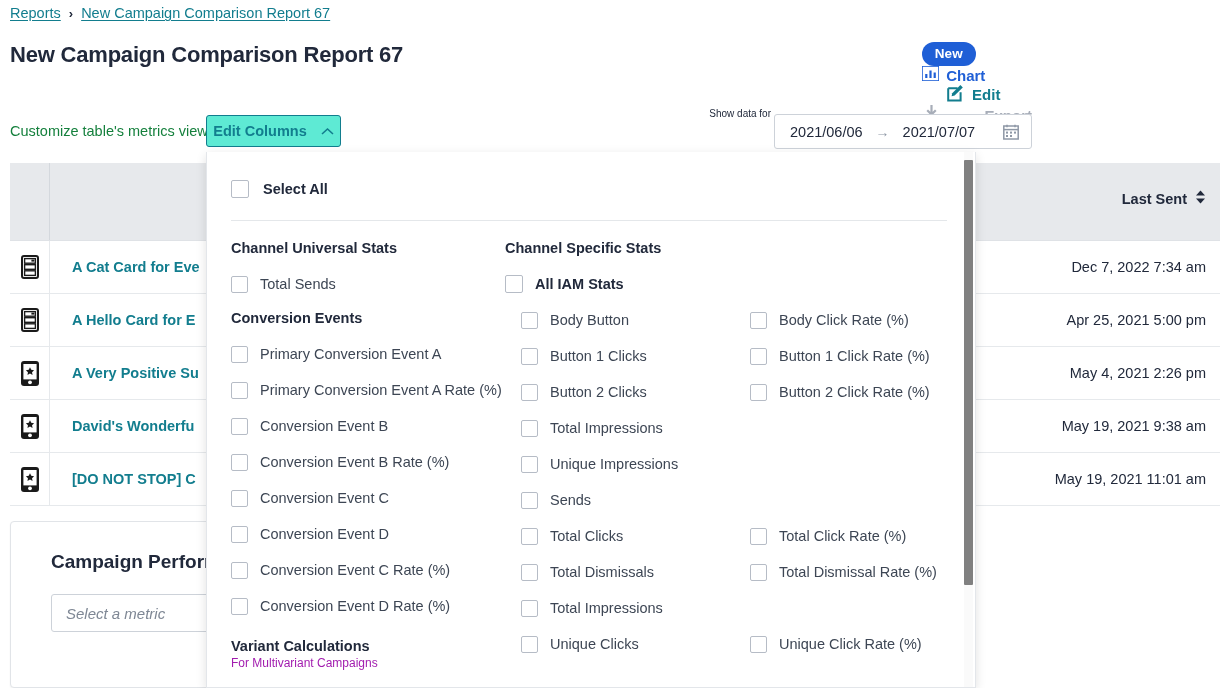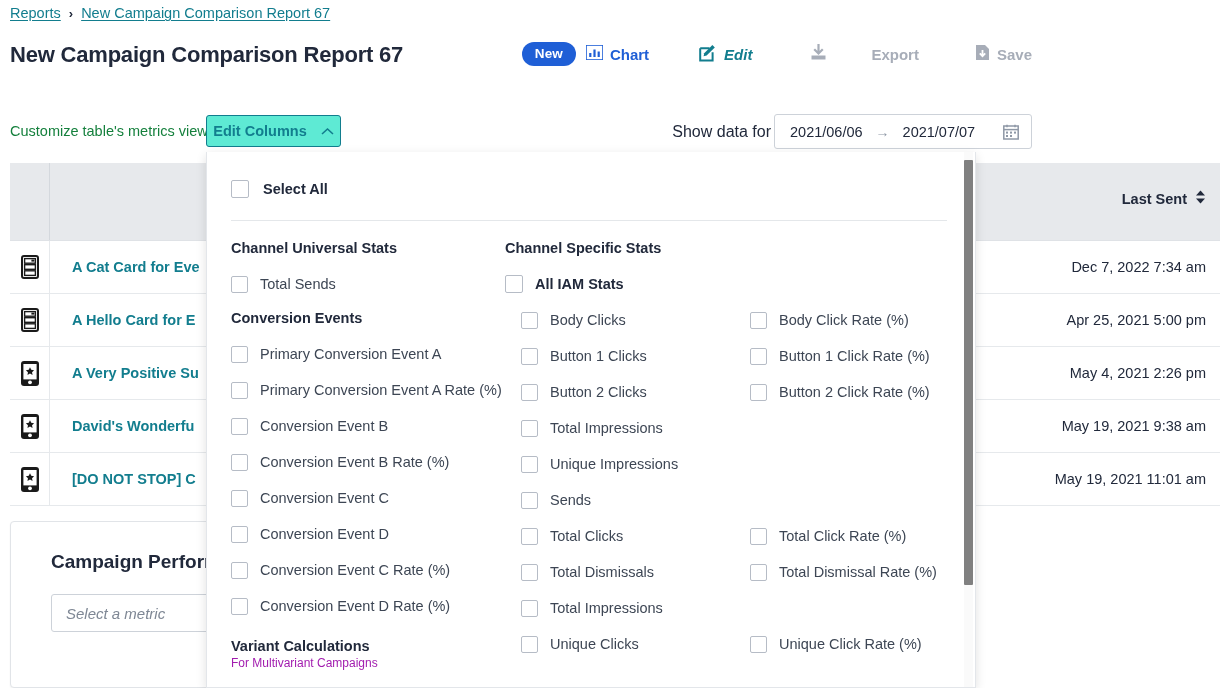--- a/index.html
+++ b/index.html
@@ -27,57 +27,57 @@
   
   .page-title {
     position: absolute; left: 10px; top: 42px;
     font-size: 22px; font-weight: bold; letter-spacing: -0.2px;
     color: #21293b;
   }
 
   
   .actions {
     position: absolute; right: 12px; top: 42px;
-    display: flex; align-items: center; gap: 0px;
+    display: flex; align-items: center; gap: 0px; flex-direction: column;
   }
   .act {
     display: flex; align-items: center; gap: 7px;
     font-size: 15px; font-weight: bold;
     cursor: pointer;
   }
   .act.teal { color: #127d8e; }
   .act.disabled { color: #a7adb8; cursor: default; }
   .badge-new {
     background: #1f5fd6; color: #fff;
     font-size: 13.5px; font-weight: bold;
     padding: 4px 13px 5px; border-radius: 999px;
     letter-spacing: 0.1px;
   }
   .act-chart { color: #1f5fd6; margin-left: 10px; }
-  .gap-edit { margin-left: 50px; font-style: italic; }
+  .gap-edit { margin-left: 50px; }
   .gap-export { margin-left: 58px; gap: 44px; }
   .gap-save { margin-left: 56px; }
 
   
   .customize-label {
     position: absolute; left: 10px; top: 123px;
     font-size: 14.5px; color: #15803d;
   }
   .edit-columns-btn {
     position: absolute; left: 206px; top: 115px;
     width: 135px; height: 32px;
     border: 1.5px solid #127d8e; border-radius: 3px;
     background: #5eead4; color: #127d8e;
     font-size: 14.5px; font-weight: bold;
     display: flex; align-items: center; justify-content: center; gap: 14px;
     cursor: pointer;
   }
   .show-data-label {
-    position: absolute; right: 273px; top: 123px;
-    font-size: 16px; color: #21293b;
+    position: absolute; right: 273px; top: 108px;
+    font-size: 10px; color: #21293b;
   }
   .date-range {
     position: absolute; right: 12px; top: 114px;
     width: 258px; height: 35px;
     border: 1px solid #cdd2d9; border-radius: 3px;
     background: #fff;
     display: flex; align-items: center;
     font-size: 14.5px; color: #21293b;
     cursor: pointer;
   }
@@ -430,21 +430,21 @@
 
         <div class="cb-row bold">
           <span class="cb lg"></span>
           <span class="lbl">All IAM Stats</span>
         </div>
 
         <div class="grid2">
           <div class="c1">
             <div class="cb-row indent">
               <span class="cb"></span>
-              <span class="lbl">Body Clicks</span>
+              <span class="lbl">Body Button</span>
             </div>
           </div>
           <div class="c2">
             <div class="cb-row">
               <span class="cb"></span>
               <span class="lbl">Body Click Rate (%)</span>
             </div>
           </div>
         </div>
         <div class="grid2">

